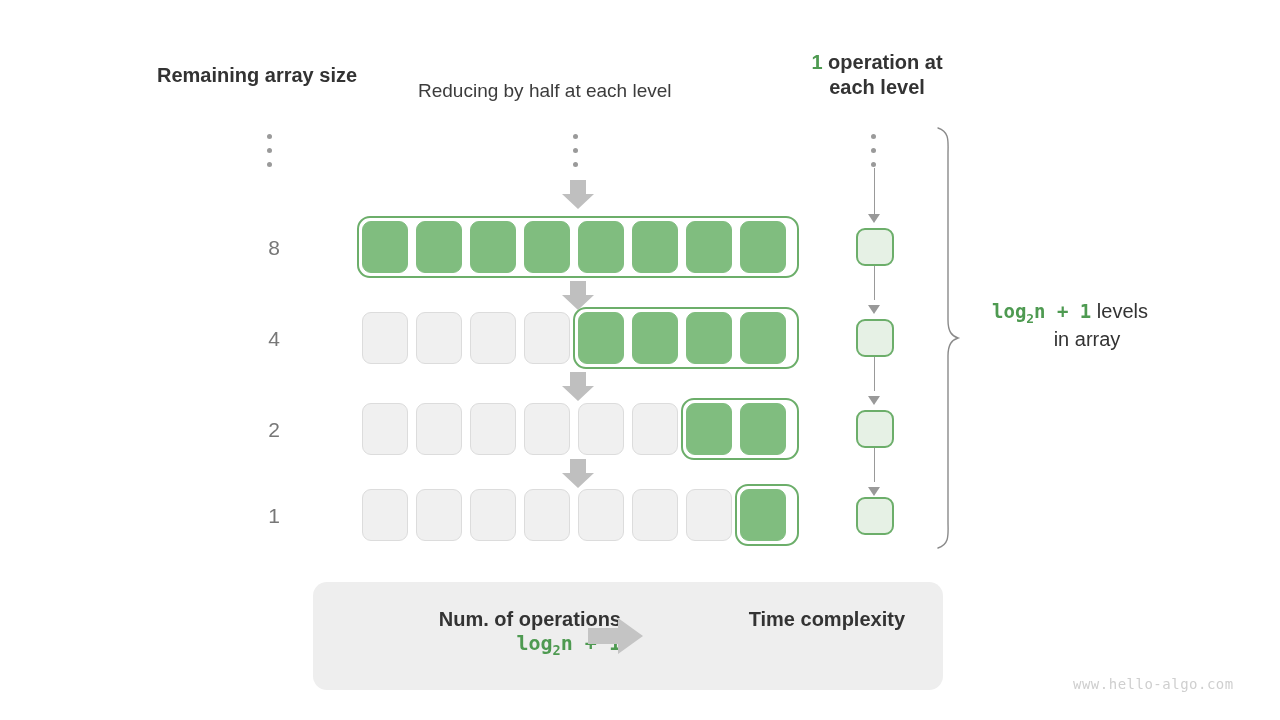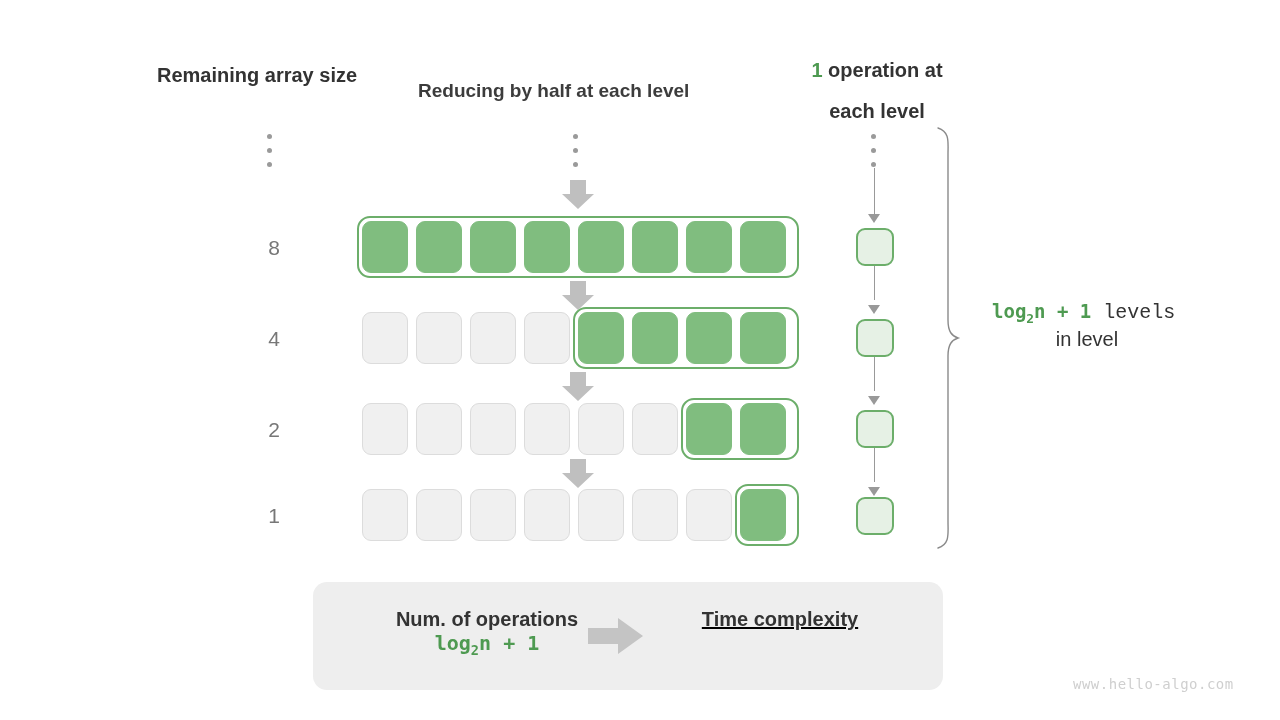--- a/index.html
+++ b/index.html
@@ -7,22 +7,22 @@
     width:1280px;height:720px;background:#ffffff;
     font-family:"Liberation Sans",sans-serif;
     overflow:hidden;position:relative;
   }
   .stage{position:absolute;left:0;top:0;width:1280px;height:720px;}
 
   
   .hdr{position:absolute;font-weight:bold;color:#333333;white-space:nowrap;}
   .hdr-remaining{left:157px;top:64px;font-size:20px;}
   .hdr-input{left:480px;top:46px;font-size:20px;}
-  .hdr-input-sub{left:418px;top:80px;font-size:19px;font-weight:bold;color:#3c3c3c;white-space:nowrap;position:absolute;}
-  .hdr-ops{left:797px;top:50px;font-size:20px;width:160px;text-align:center;line-height:41px;white-space:normal;}
+  .hdr-input-sub{left:418px;top:80px;font-size:19px;font-weight:normal;color:#3c3c3c;white-space:nowrap;position:absolute;}
+  .hdr-ops{left:797px;top:50px;font-size:20px;width:160px;text-align:center;line-height:25px;white-space:normal;}
   .green-txt{color:#4e9a51;}
 
   
   .dots{position:absolute;width:7px;}
   .dots i{display:block;width:5px;height:5px;border-radius:50%;background:#9a9a9a;margin-bottom:9px;}
 
   
   .row{position:absolute;height:56px;}
   .rowlabel{position:absolute;font-size:21px;color:#777777;width:40px;text-align:right;}
 
@@ -53,28 +53,28 @@
     border-left:6px solid transparent;border-right:6px solid transparent;
     border-top:9px solid #999999;}
 
   
   .brace{position:absolute;left:934px;top:126px;}
   .levels{position:absolute;left:992px;top:300px;width:250px;}
   .levels .l1{font-size:20px;white-space:nowrap;}
   .levels .l2{font-size:20px;color:#333333;text-align:center;width:190px;margin-top:2px;}
   .mono-green{font-family:"DejaVu Sans Mono","Liberation Mono",monospace;
     color:#4e9a51;font-weight:bold;font-size:19px;}
-  .plain-dark{color:#333333;font-size:20px;font-family:Liberation Mono, monospace;}
+  .plain-dark{color:#333333;font-size:20px;}
 
   
   .panel{
     position:absolute;left:313px;top:582px;width:630px;height:108px;
     background:#eeeeee;border-radius:14px;
   }
-  .panel-col{position:absolute;text-align:center;}
+  .panel-col{position:absolute;text-align:right;}
   .panel-title{font-size:20px;font-weight:bold;color:#333333;white-space:nowrap;}
   .panel-val{font-size:20px;white-space:nowrap;}
   .teal{color:#3d9c89;font-weight:bold;}
   .teal-mono{color:#3d9c89;font-weight:bold;
     font-family:"DejaVu Sans Mono","Liberation Mono",monospace;font-size:19px;}
   .rarrow{position:absolute;left:588px;top:616px;width:56px;height:40px;}
 
   .watermark{
     position:absolute;left:1073px;top:676px;font-size:14px;color:#cfcfcf;
     font-family:"DejaVu Sans Mono","Liberation Mono",monospace;letter-spacing:.5px;
@@ -207,29 +207,29 @@
 
   <div class="brace">
     <svg width="28" height="424" viewBox="0 0 28 424">
       <path d="M4 2 C16 6 14 16 14 28 L14 194 C14 206 18 210 24 212
                C18 214 14 218 14 230 L14 396 C14 408 16 418 4 422" fill="none" stroke="#8a8a8a" stroke-width="1.4" stroke-linecap="round"></path>
     </svg>
   </div>
 
   <div class="levels">
     <div class="l1"><span class="mono-green">log<sub>2</sub>n + 1</span><span class="plain-dark"> levels</span></div>
-    <div class="l2">in level</div>
+    <div class="l2">in array</div>
   </div>
 
   <div class="panel">
     <div class="panel-col" style="left:40px;top:26px;width:268px;">
       <div class="panel-title">Num. of operations</div>
       <div class="panel-val mono-green">log<sub>2</sub>n + 1</div>
     </div>
-    <div class="panel-col" style="left:332px;top:26px;width:270px;text-decoration:underline;">
+    <div class="panel-col" style="left:322px;top:26px;width:270px;">
       <div class="panel-title">Time complexity</div>
     </div>
   </div>
 
   <div class="rarrow">
     <svg width="56" height="40" viewBox="0 0 56 40">
       <path d="M0 12 H30 V2 L55 20 L30 38 V28 H0 Z" fill="#c4c4c4"></path>
     </svg>
   </div>
 

